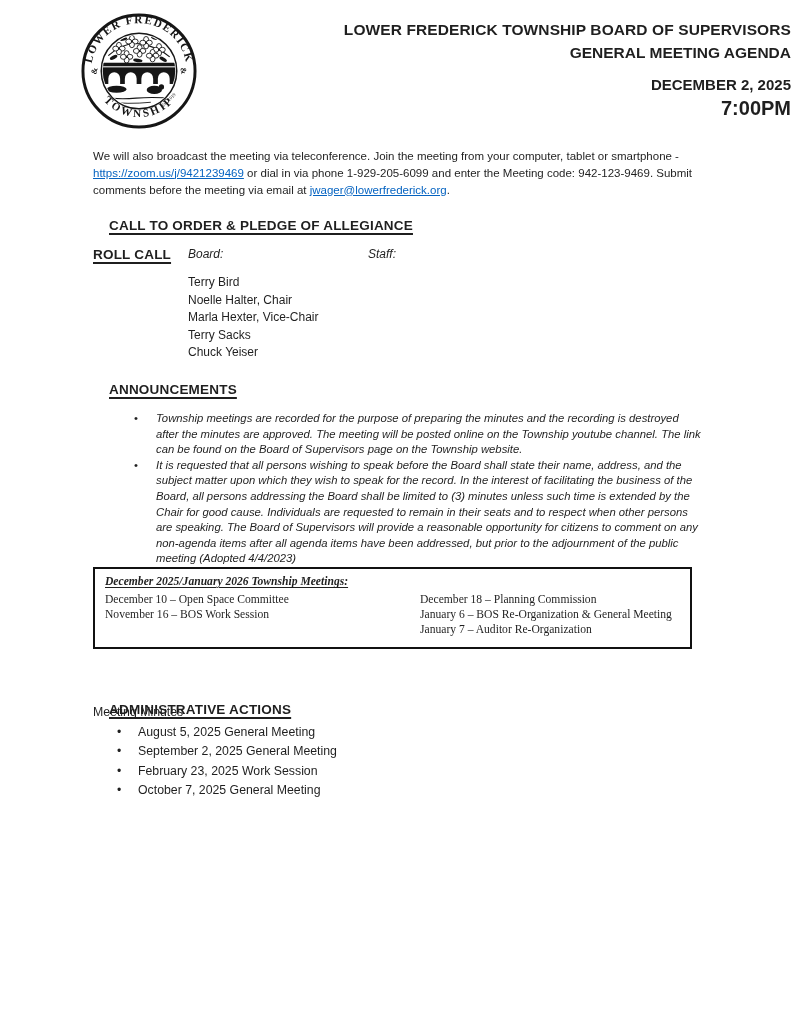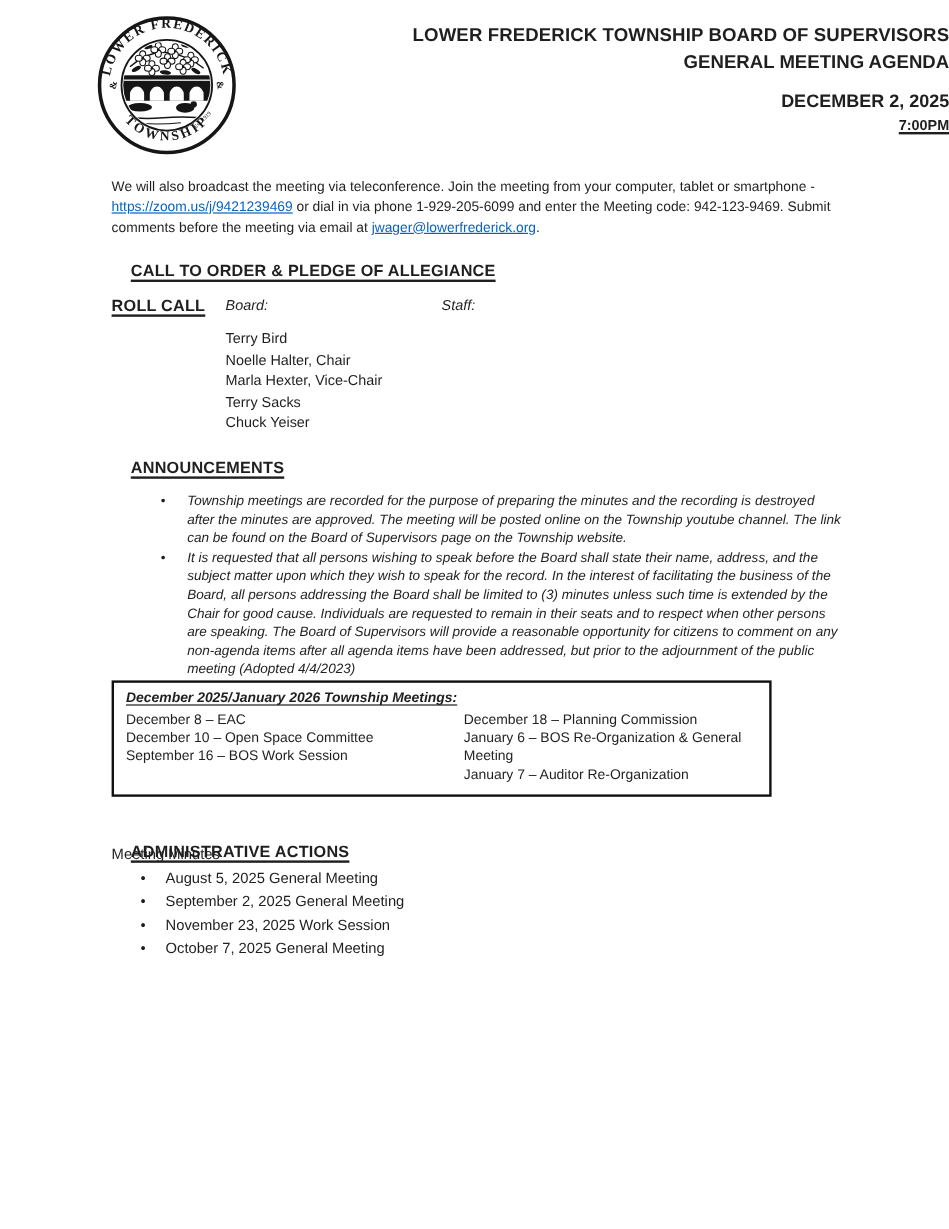--- a/index.html
+++ b/index.html
@@ -8,21 +8,21 @@
     font-family:"Liberation Sans",sans-serif;color:#1f1f1f;
   }
   
   .logo{position:absolute;left:78px;top:12px;width:122px;height:118px;}
   .seal-arc{font-family:"Liberation Serif",serif;font-weight:bold;fill:#161616;}
   .seal-est,.seal-amp{font-family:"Liberation Serif",serif;fill:#161616;}
   .title-block{position:absolute;left:67px;right:0;top:21px;text-align:right;}
   .title-line1{font-size:15.5px;font-weight:bold;letter-spacing:.1px;}
   .title-line2{font-size:15.5px;font-weight:bold;margin-top:5px;}
   .meeting-date{font-size:15px;font-weight:bold;margin-top:14px;}
-  .meeting-time{font-size:12px;font-weight:bold;margin-top:4px;text-decoration:underline;text-decoration-thickness:1.5px;text-underline-offset:2px;}
+  .meeting-time{font-size:20px;font-weight:bold;margin-top:4px;text-decoration-thickness:1.5px;text-underline-offset:2px;}
   
   .intro{position:absolute;left:93px;top:136px;width:607px;font-size:11.5px;line-height:17px;}
   .link{color:#0563C1;text-decoration:underline;cursor:pointer;margin-top:18px;}
   
   .h2{position:absolute;left:93px;margin:16px;font-size:13.5px;font-weight:bold;letter-spacing:.2px;
       text-decoration:underline;text-decoration-thickness:1.6px;text-underline-offset:2.5px;}
   .h-call{top:202px;}
   .h-ann{top:366px;}
   .h-admin{top:686px;}
   
@@ -31,22 +31,22 @@
       text-decoration:underline;text-decoration-thickness:1.6px;text-underline-offset:2.5px;}
   .rc-col{font-size:12px;}
   .rc-col.board{width:180px;}
   .rc-label{font-style:italic;margin-bottom:13px;}
   .rc-list div{line-height:17.5px;}
   
   .ann{position:absolute;left:93px;top:395px;width:592px;margin:16px;padding:0;list-style:none;}
   .ann li{position:relative;padding-left:47px;font-style:italic;font-size:11.3px;line-height:15.6px;}
   .ann li::before{content:"\2022";position:absolute;left:25px;font-style:normal;}
   
-  .meetings-box{position:absolute;left:93px;top:567px;width:550px;box-sizing:border-box;
-      border:2px solid #111;padding:6px 8px 9px 10px;}
+  .meetings-box{position:absolute;left:93px;top:567px;width:599px;box-sizing:border-box;
+      border:2px solid #111;padding:6px 8px 9px 10px;font-family:Liberation Serif, serif;}
   .box-heading{font-size:11.6px;font-weight:bold;font-style:italic;
       text-decoration:underline;text-underline-offset:2px;}
   .box-cols{display:flex;margin-top:4px;}
   .box-col{font-size:11.6px;line-height:15.2px;}
   .box-col.left{width:315px;}
   
   .admin-sub{position:absolute;left:93px;top:705px;font-size:12.3px;}
   .admin{position:absolute;left:93px;top:723px;margin:0;padding:0;list-style:none;}
   .admin li{position:relative;padding-left:45px;font-size:12.3px;line-height:19.3px;}
   .admin li::before{content:"\2022";position:absolute;left:24px;}
@@ -151,34 +151,33 @@
   <h2 class="h2 h-ann">ANNOUNCEMENTS</h2>
   <ul class="ann">
     <li>Township meetings are recorded for the purpose of preparing the minutes and the recording is destroyed after the minutes are approved.  The meeting will be posted online on the Township youtube channel.  The link can be found on the Board of Supervisors page on the Township website.</li>
     <li>It is requested that all persons wishing to speak before the Board shall state their name, address, and the subject matter upon which they wish to speak for the record. In the interest of facilitating the business of the Board, all persons addressing the Board shall be limited to (3) minutes unless such time is extended by the Chair for good cause. Individuals are requested to remain in their seats and to respect when other persons are speaking. The Board of Supervisors will provide a reasonable opportunity for citizens to comment on any non-agenda items after all agenda items have been addressed, but prior to the adjournment of the public meeting (Adopted 4/4/2023)</li>
   </ul>
 
   <div class="meetings-box">
     <div class="box-heading">December 2025/January 2026 Township Meetings:</div>
     <div class="box-cols">
       <div class="box-col left">
-        <div>December 8 – EAC</div>
         <div>December 10 – Open Space Committee</div>
-        <div>September 16 – BOS Work Session</div>
+        <div>November 16 – BOS Work Session</div>
       </div>
       <div class="box-col right">
         <div>December 18 – Planning Commission</div>
         <div>January 6 – BOS Re-Organization &amp; General Meeting</div>
         <div>January 7 – Auditor Re-Organization</div>
       </div>
     </div>
   </div>
 
   <h2 class="h2 h-admin">ADMINISTRATIVE ACTIONS</h2>
   <div class="admin-sub">Meeting Minutes</div>
   <ul class="admin">
     <li>August 5, 2025 General Meeting</li>
     <li>September 2, 2025 General Meeting</li>
-    <li>November 23, 2025 Work Session</li>
+    <li>February 23, 2025 Work Session</li>
     <li>October 7, 2025 General Meeting</li>
   </ul>
 
 </div>
 
 </body></html>

